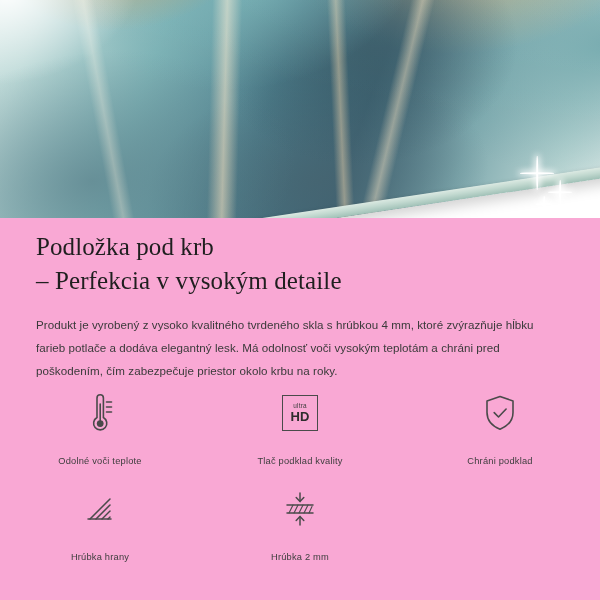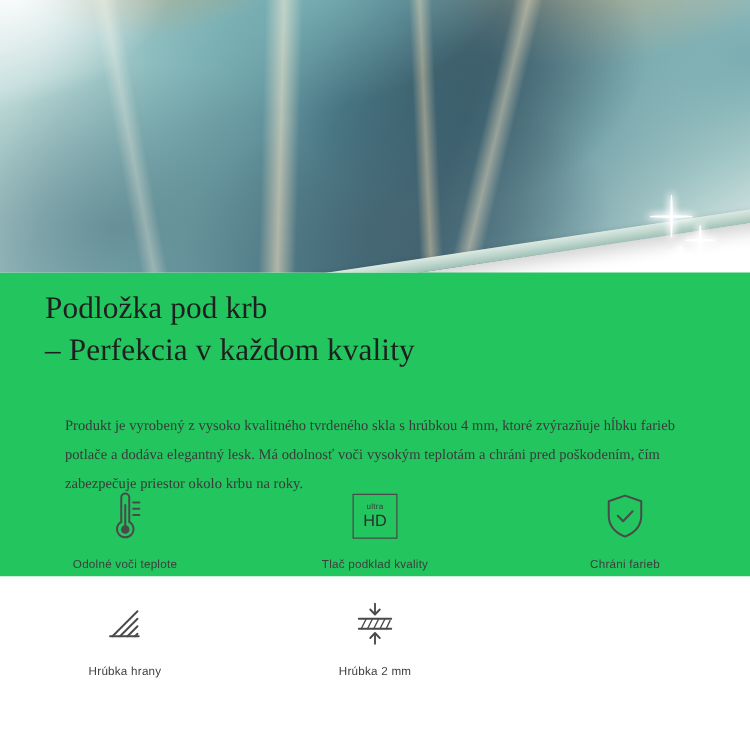--- a/index.html
+++ b/index.html
@@ -11,22 +11,22 @@
     height: 600px;
     background: #ffffff;
     font-family: "Liberation Sans", sans-serif;
     color: #2a2a2a;
     overflow: hidden;
   }
 
   .page {
     position: relative;
     width: 600px;
-    height: 461px;
-    background: #22c55e;
+    height: 600px;
+    background: #f9a8d4;
   }
 
   
   .hero {
     position: relative;
     width: 600px;
     height: 218px;
     overflow: hidden;
     background: #ffffff;
   }
@@ -134,27 +134,26 @@
     font-size: 25px;
     line-height: 1.34;
     color: #1f1f1f;
     letter-spacing: 0.1px;
   }
   .headline .l2 {
     display: block;
   }
 
   .body-copy {
-    margin: 16px;
+    margin: 0;
     padding: 16px 36px 0 36px;
     font-size: 11.6px;
     line-height: 2.0;
     color: #3a3a3a;
     letter-spacing: 0.05px;
-    font-family: Liberation Serif, serif;
   }
 
   
   .features {
     position: absolute;
     left: 0;
     top: 390px;
     width: 600px;
     display: grid;
     grid-template-columns: repeat(3, 1fr);
@@ -169,21 +168,21 @@
   }
 
   .feature-icon {
     height: 46px;
     display: flex;
     align-items: center;
     justify-content: center;
   }
 
   .feature-label {
-    margin-top: 10px;
+    margin-top: 20px;
     font-size: 9.3px;
     color: #3d3d3d;
     letter-spacing: 0.2px;
     text-align: center;
   }
 
   .ultrahd {
     width: 34px;
     height: 34px;
     border: 1.6px solid #4a4a4a;
@@ -194,21 +193,21 @@
     line-height: 1;
   }
   .ultrahd .u {
     font-size: 6.4px;
     letter-spacing: 0.2px;
     color: #3c3c3c;
     margin-bottom: 1px;
   }
   .ultrahd .hd {
     font-size: 13px;
-    font-weight: normal;
+    font-weight: bold;
     color: #2d2d2d;
   }
 </style>
 </head>
 <body>
 
 <div class="page">
 
   <div class="hero">
     <div class="hero-panel">
@@ -227,21 +226,21 @@
       </div>
     <div class="sparkle sparkle-c">
         <i class="h"></i>
         <i class="v"></i>
       </div>
   </div>
 
   <div class="content">
     <h1 class="headline">
       <span>Podložka pod krb</span>
-      <span class="l2">– Perfekcia v každom kvality</span>
+      <span class="l2">– Perfekcia v vysokým detaile</span>
     </h1>
     <p class="body-copy">Produkt je vyrobený z vysoko kvalitného tvrdeného skla s hrúbkou 4 mm, ktoré zvýrazňuje hĺbku farieb potlače a dodáva elegantný lesk. Má odolnosť voči vysokým teplotám a chráni pred poškodením, čím zabezpečuje priestor okolo krbu na roky.</p>
   </div>
 
   <div class="features">
 
     <div class="feature">
       <div class="feature-icon">
         <svg width="40" height="44" viewBox="0 0 40 44" fill="none" stroke="#4a4a4a" stroke-width="1.6" stroke-linecap="round">
           <path d="M17 7a3.2 3.2 0 0 1 6.4 0v19.5a6.6 6.6 0 1 1-6.4 0z"></path>
@@ -265,21 +264,21 @@
       <div class="feature-label">Tlač podklad kvality</div>
     </div>
 
     <div class="feature">
       <div class="feature-icon">
         <svg width="40" height="44" viewBox="0 0 40 44" fill="none" stroke="#4a4a4a" stroke-width="1.6" stroke-linecap="round" stroke-linejoin="round">
           <path d="M20 5.5 33 10v11.5c0 8-5.4 13.6-13 16.8C12.4 35.1 7 29.5 7 21.5V10z"></path>
           <path d="M14.2 21.6l4.3 4.4 7.6-8"></path>
         </svg>
       </div>
-      <div class="feature-label">Chráni farieb</div>
+      <div class="feature-label">Chráni podklad</div>
     </div>
 
 
     <div class="feature">
       <div class="feature-icon">
         <svg width="44" height="40" viewBox="0 0 44 40" fill="none" stroke="#4a4a4a" stroke-width="1.5" stroke-linecap="round">
           <line x1="12" y1="30" x2="32" y2="10"></line>
           <line x1="18" y1="30" x2="32" y2="16"></line>
           <line x1="24" y1="30" x2="32" y2="22"></line>
           <line x1="30" y1="30" x2="32" y2="28"></line>

